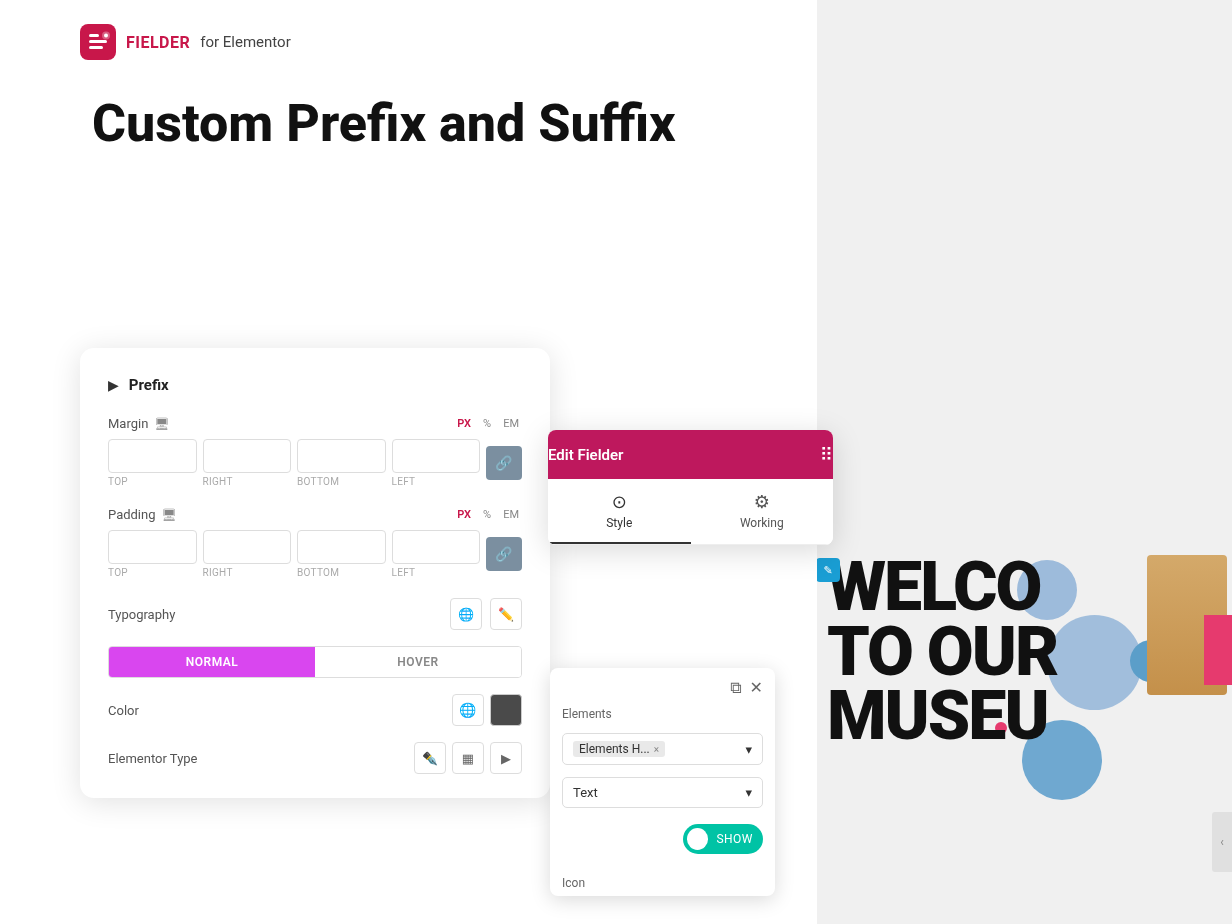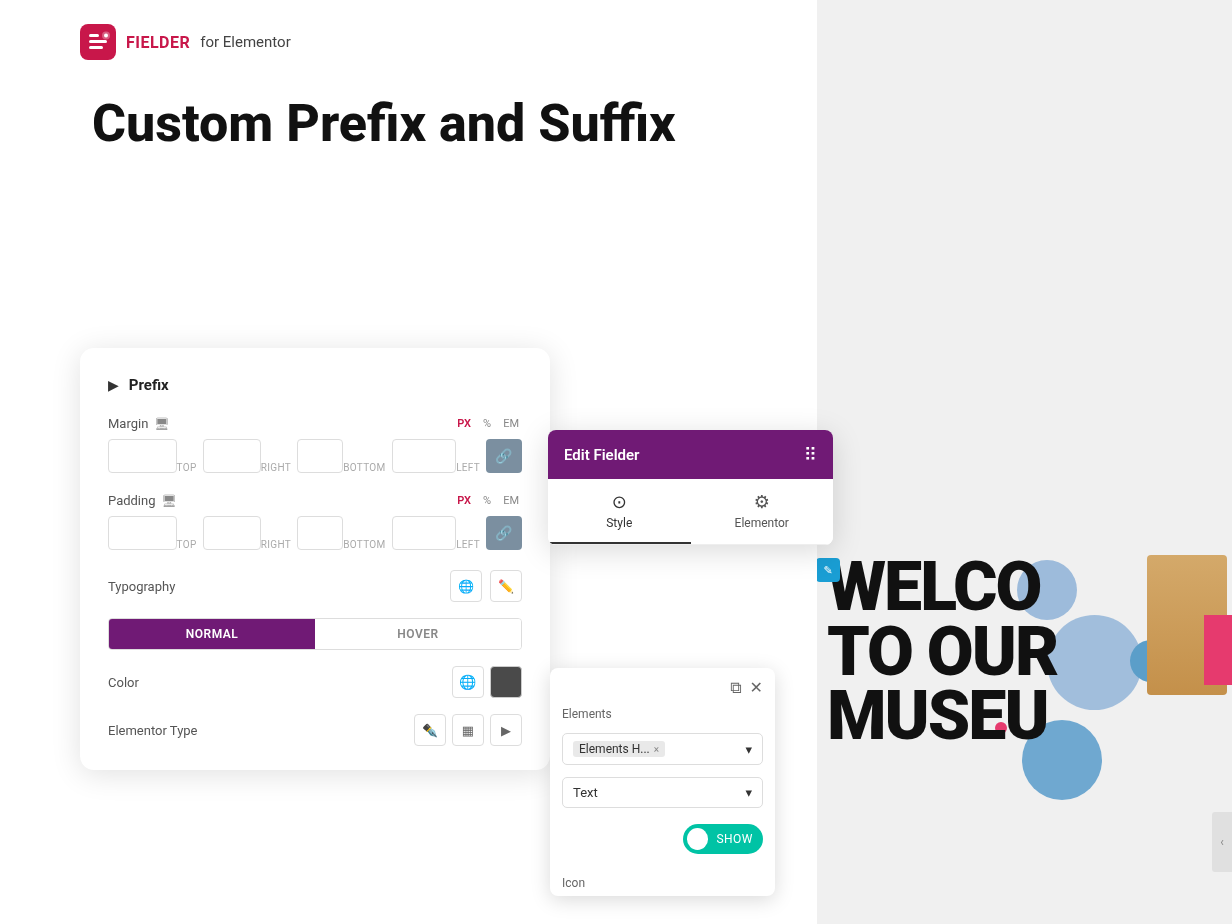--- a/index.html
+++ b/index.html
@@ -110,22 +110,22 @@
       font-weight: 600;
     }
 
     .inputs-row {
       display: flex;
       gap: 6px;
       align-items: center;
     }
     .dim-input-wrap {
       display: flex;
-      flex-direction: row;
-      align-items: flex-end;
+      flex-direction: column;
+      align-items: flex-start;
       flex: 1;
     }
     .dim-input {
       width: 100%;
       border: 1px solid #ddd;
       border-radius: 4px;
       height: 34px;
       text-align: center;
       font-size: 13px;
       outline: none;
@@ -193,21 +193,21 @@
     .state-tab {
       flex: 1;
       text-align: center;
       padding: 8px;
       font-size: 12px;
       font-weight: 600;
       cursor: pointer;
       letter-spacing: 0.5px;
     }
     .state-tab.active {
-      background: #701a75;
+      background: #d946ef;
       color: #fff;
     }
     .state-tab.inactive {
       background: #fff;
       color: #888;
     }
 
     
     .color-row {
       display: flex;
@@ -279,26 +279,26 @@
       left: 548px;
       top: 430px;
       width: 285px;
       background: #fff;
       border-radius: 8px;
       box-shadow: 0 6px 30px rgba(0,0,0,0.15);
       overflow: hidden;
       z-index: 20;
     }
     .edit-fielder-header {
-      background: #701a75;
+      background: #be185d;
       color: #fff;
       display: flex;
       align-items: center;
       justify-content: space-between;
-      padding: 14px 16px;
+      padding: 14px 0;
     }
     .edit-fielder-title {
       font-size: 15px;
       font-weight: 600;
     }
     .grid-icon {
       font-size: 18px;
       cursor: pointer;
     }
     .edit-fielder-tabs {
@@ -709,21 +709,21 @@
     <span class="edit-fielder-title">Edit Fielder</span>
     <span class="grid-icon">⠿</span>
   </div>
   <div class="edit-fielder-tabs">
     <div class="ef-tab active">
       <span class="ef-tab-icon">⊙</span>
       <span>Style</span>
     </div>
     <div class="ef-tab">
       <span class="ef-tab-icon">⚙</span>
-      <span>Elementor</span>
+      <span>Working</span>
     </div>
   </div>
 </div>
 
 <div class="mini-panel">
   <div class="mini-panel-header">
     <button class="mini-panel-icon-btn">⧉</button>
     <button class="mini-panel-icon-btn">✕</button>
   </div>
   <div class="mini-label-row">

